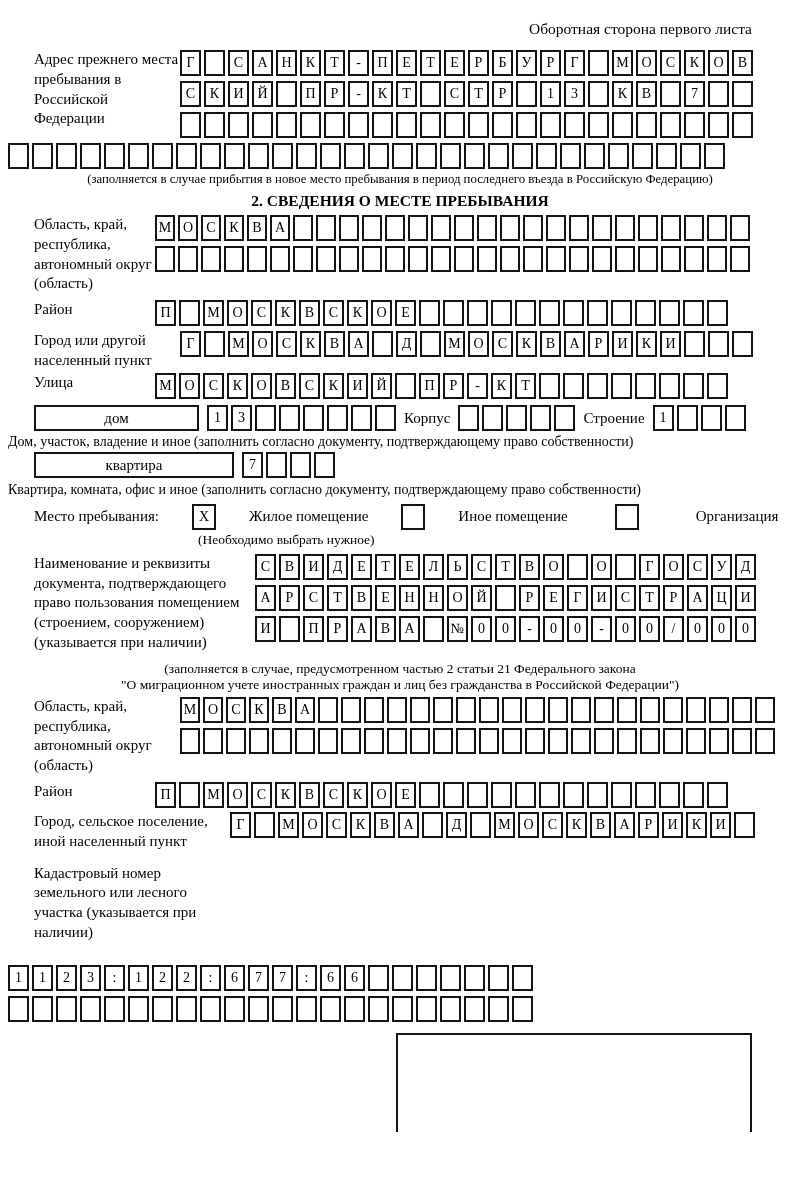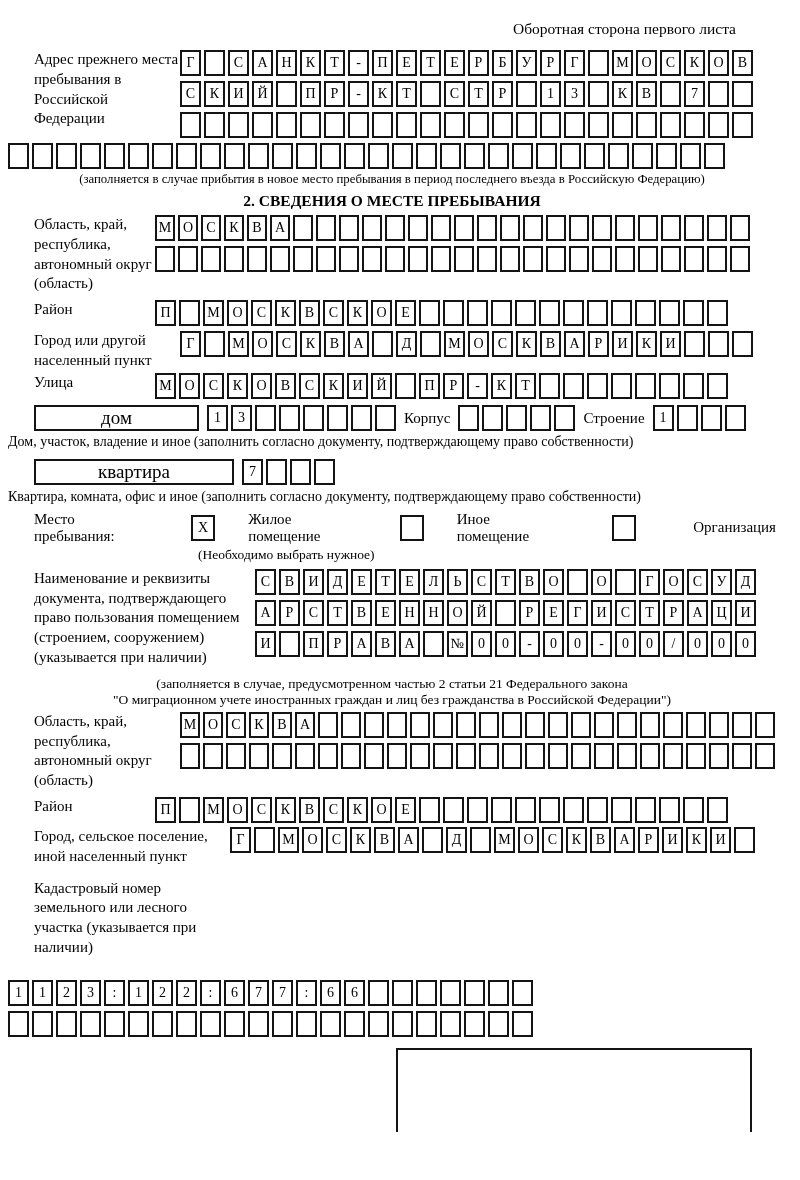--- a/index.html
+++ b/index.html
@@ -1,37 +1,37 @@
 <!DOCTYPE html>
 <html><head>
 <meta charset="utf-8">
 <style>
   html,body{margin:0;padding:0;background:#fff;}
   .page{
     width:800px;height:1132px;box-sizing:border-box;
-    padding:6px 24px 0 8px;position:relative;overflow:hidden;
+    padding:6px 8px 0 8px;position:relative;overflow:hidden;
     font-family:"Liberation Serif","DejaVu Serif",serif;color:#000;background:#fff;
   }
   .hdr{ text-align:right; font-size:15.5px; padding:14px 40px 0 0; }
   .rowflex{ display:flex; align-items:flex-start; }
   .lbl{ font-size:15px; line-height:1.32; box-sizing:border-box; padding-left:26px; flex:none; }
   .w172{ width:172px; } .w147{ width:147px; } .w247{ width:247px; } .w222{ width:222px; }
   .cellcol > .cells{ margin-bottom:5px; }
   .cells{ display:flex; gap:3px; flex:none; }
   .cell{
     width:17px;height:22px;border:2px solid #141414;flex:none;
     font-size:14px;line-height:22px;text-align:center;background:#fff;
   }
   .tight .cell{ width:16px; }
   .note{ font-size:12.8px; }
   .center{ text-align:center; }
   .title{ text-align:center; font-weight:bold; font-size:15.5px; }
   .bigbox{
     box-sizing:border-box;border:2px solid #141414;height:26px;flex:none;
-    text-align:center;font-size:19px;line-height:22px;
+    text-align:center;font-size:15px;line-height:22px;
   }
   .inllbl{ font-size:15px; line-height:26px; white-space:nowrap; }
   .houserow{ display:flex; gap:8px; margin-left:26px; align-items:flex-start; }
   .stayrow{ display:flex; gap:11px; align-items:center; margin-left:26px; font-size:15px; }
   .chk{
     width:20px;height:22px;border:2px solid #141414;flex:none;
     text-align:center;font-size:14px;line-height:22px;
   }
   .stamp{ border:2px solid #141414; width:352px; height:175px; margin-left:388px; }
   .stampcap{ width:438px; margin-left:354px; text-align:center; font-size:14.6px; line-height:1.28; margin-top:6px; }
@@ -337,21 +337,21 @@
     <span class="inllbl">Строение</span>
     <span class="cells">
         <span class="cell">1</span>
         <span class="cell"></span>
         <span class="cell"></span>
         <span class="cell"></span>
       </span>
   </div>
   <div class="note" style="margin-top:3px;font-size:14px;">Дом, участок, владение и иное (заполнить согласно документу, подтверждающему право собственности)</div>
 
-  <div class="houserow" style="margin-top:9px;align-items:center;">
+  <div class="houserow" style="margin-top:2px;align-items:center;">
     <span class="bigbox" style="width:200px;">квартира</span>
     <span class="cells">
         <span class="cell">7</span>
         <span class="cell"></span>
         <span class="cell"></span>
         <span class="cell"></span>
       </span>
   </div>
   <div class="note" style="margin-top:4px;font-size:14px;">Квартира, комната, офис и иное (заполнить согласно документу, подтверждающему право собственности)</div>
 

